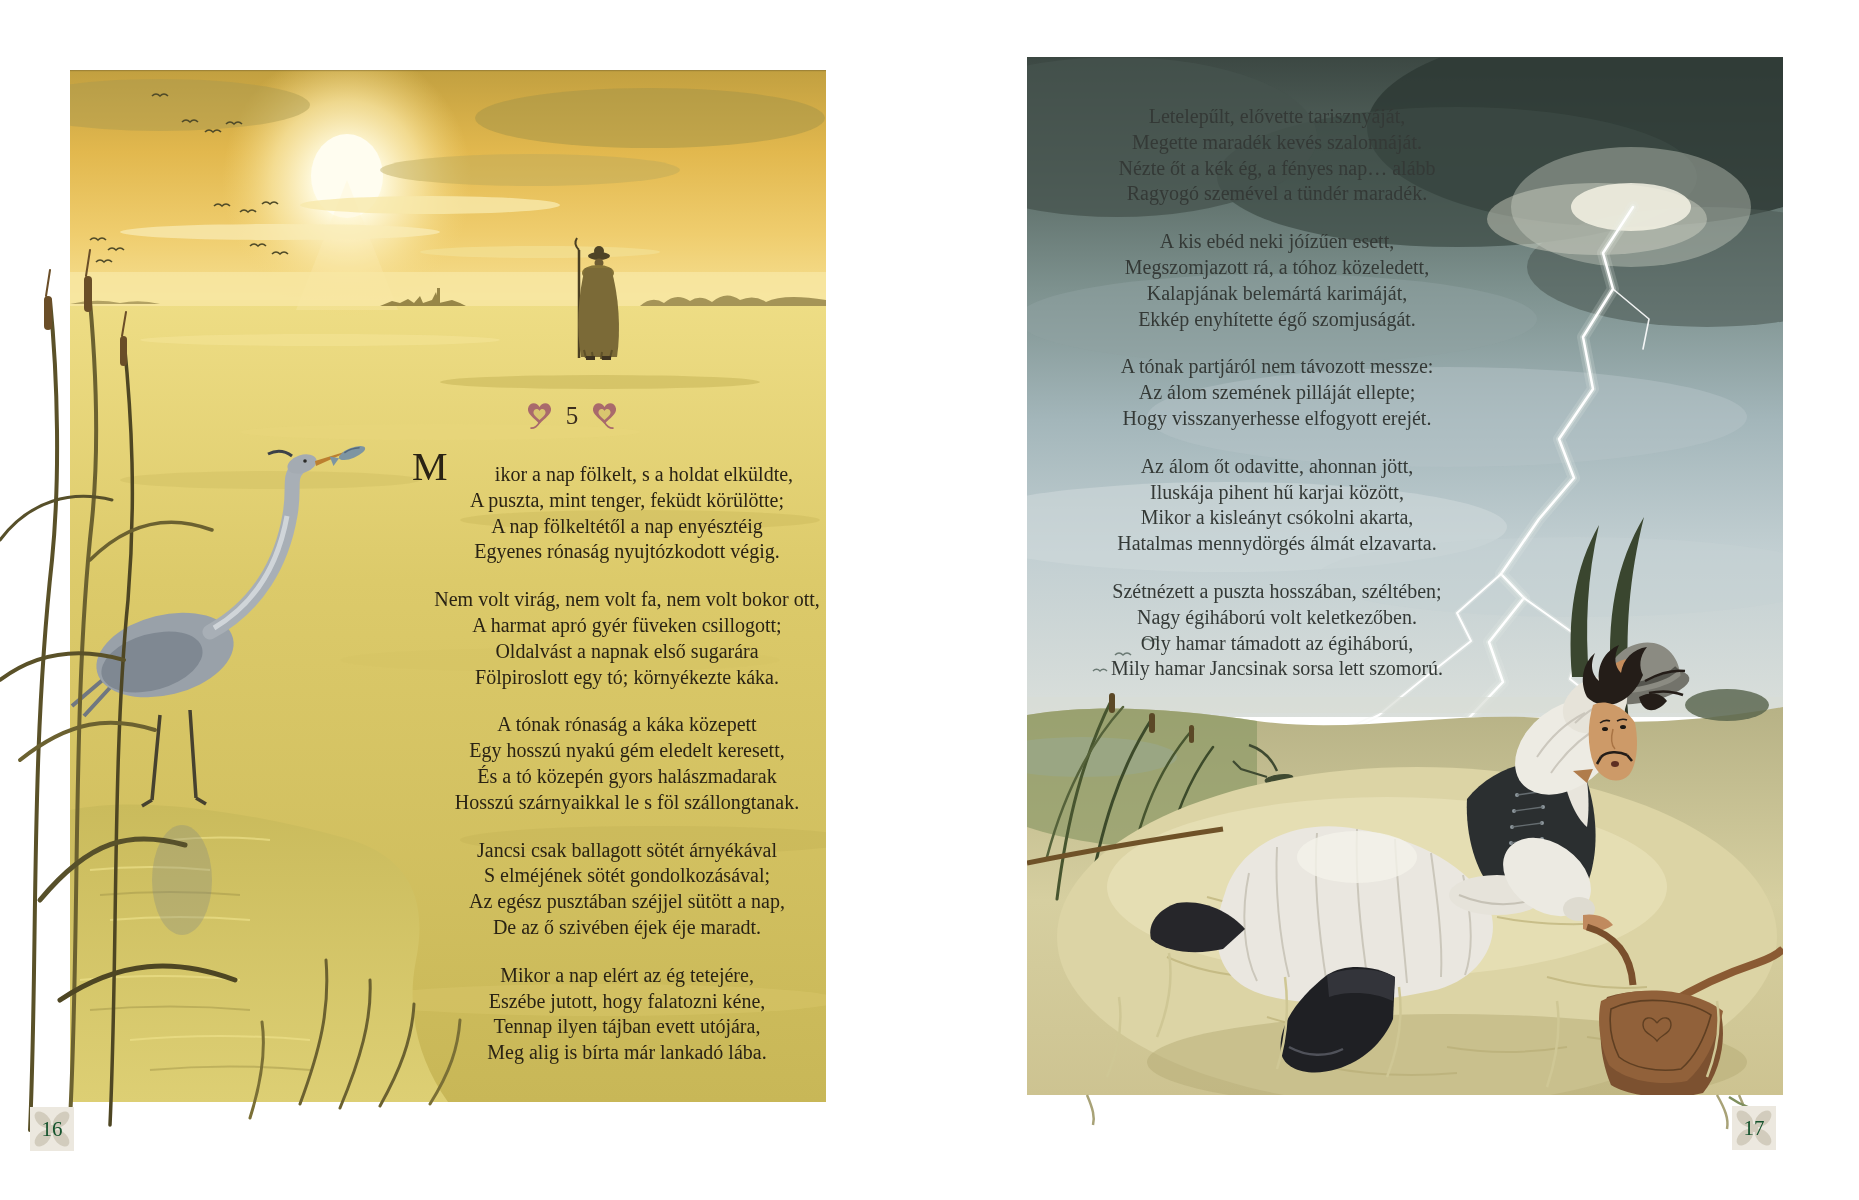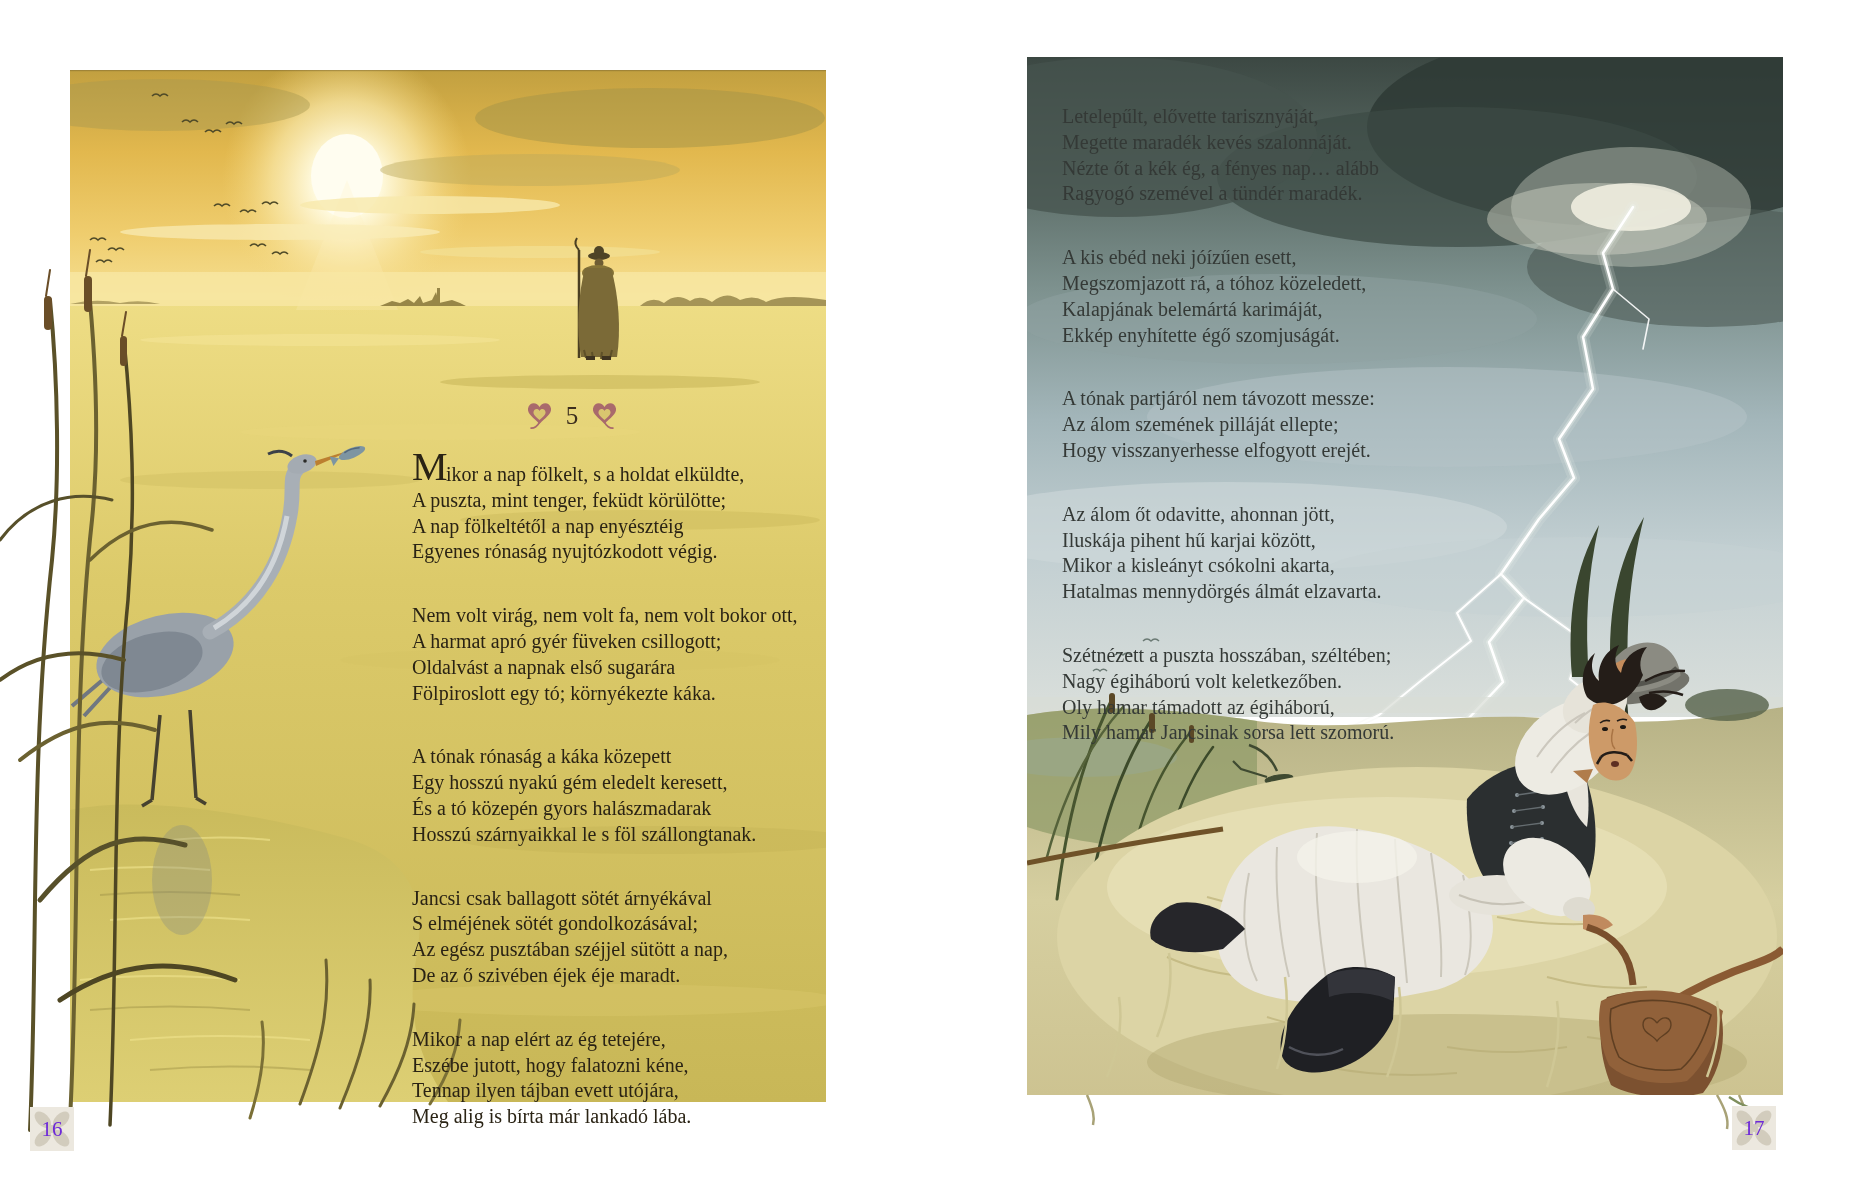--- a/index.html
+++ b/index.html
@@ -6,31 +6,31 @@
   .spread{position:relative;width:1859px;height:1200px;background:#ffffff;overflow:hidden;
           font-family:"Liberation Serif", serif;}
   svg{display:block;}
   .art{position:absolute;}
   .art-left{left:0;top:0;}
   .art-right{left:1027px;top:57px;}
 
   .poem{position:absolute;font-size:20px;line-height:25.8px;white-space:nowrap;}
   .poem-left{left:412px;top:462px;color:#2a2314;width:430px;}
   .poem-right{left:1062px;top:104px;color:#343936;width:430px;}
-  .stanza+.stanza{margin-top:38px;}
-  .poem-line{height:25.8px;}
+  .stanza+.stanza{margin-top:22px;}
+  .poem-line{height:25.8px;text-align:center;}
   .poem-left .stanza:first-child .poem-line:first-child{padding-left:34px;position:relative;}
   .initial{position:absolute;left:0;top:-8px;font-size:40px;line-height:25.8px;color:#2a2314;}
 
   .section-heading{position:absolute;left:412px;top:398px;width:320px;height:36px;
     display:flex;align-items:center;justify-content:center;gap:14px;}
   .section-number{font-size:25px;color:#3c2e1e;}
 
   .pagenum{position:absolute;width:46px;height:46px;display:flex;align-items:center;
-    justify-content:center;font-size:21px;color:#6d28d9;}
+    justify-content:center;font-size:21px;color:#14532d;}
   .pagenum svg{position:absolute;left:0;top:0;}
   .pagenum span{position:relative;}
   .pagenum-left{left:29px;top:1106px;}
   .pagenum-right{left:1731px;top:1105px;}
 </style>
 </head>
 <body>
 
 <div class="spread">
 

